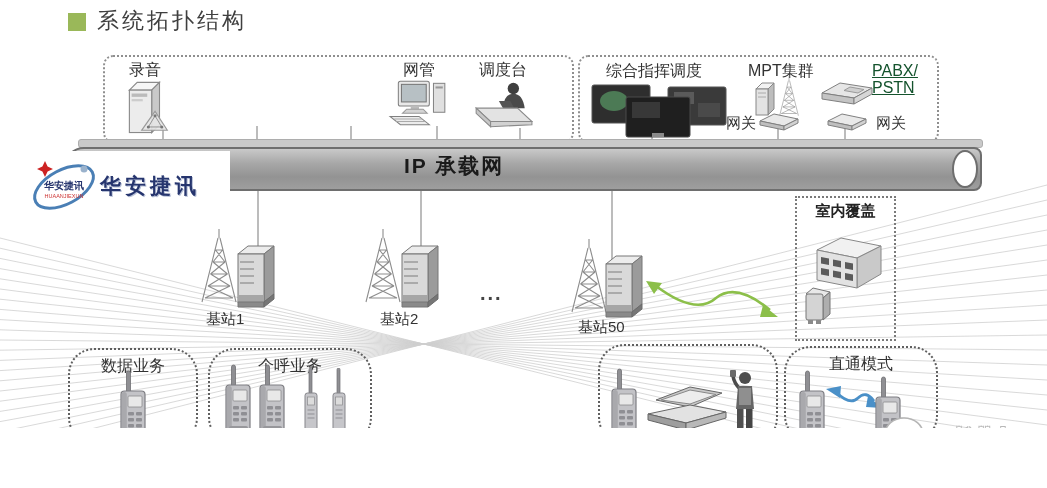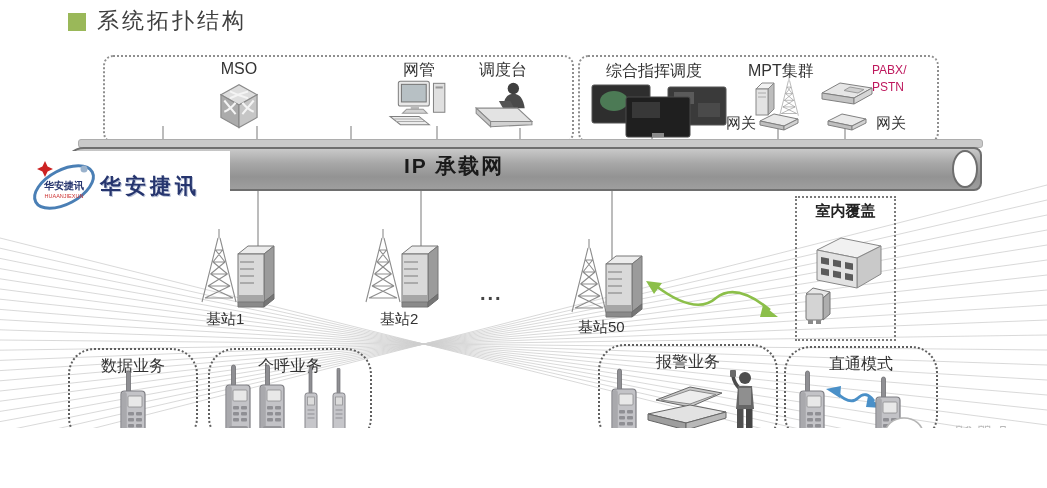--- a/index.html
+++ b/index.html
@@ -51,21 +51,21 @@
   .sbox{border:2px dotted #5f5f5f;border-radius:26px;background:transparent;}
   .sbox .s-label{position:absolute;top:6px;width:100%;text-align:center;font-size:16px;color:#333;}
 
   
   .wm-text{left:936px;top:422px;font-size:30px;font-weight:bold;color:#fff;
            text-shadow:-1px -1px 0 #b8b8b8,1px -1px 0 #b8b8b8,-1px 1px 0 #b8b8b8,1px 1px 0 #b8b8b8;}
   
   .footer{left:0;top:470px;width:1047px;height:18px;background:#f0f0f0;border-top:1px solid #d6d6d6;}
 
   .gw-label{font-size:15px;color:#333;}
-  .pabx-label{font-size:12px;color:#be185d;line-height:17px;text-align:left;}
+  .pabx-label{font-size:16px;color:#14532d;line-height:17px;text-align:left;text-decoration:underline;}
 </style>
 </head>
 <body>
 
 <div class="stage">
 
   <svg width="0" height="0" style="position:absolute">
     <defs>
       <symbol id="sym-tower-server" viewBox="0 0 44 52">
         <polygon points="8,10 15,3 35,3 28,10" fill="#f6f6f6" stroke="#8a8a8a"></polygon>
@@ -257,24 +257,24 @@
       <path d="M836,392 Q850,406 858,398 Q866,390 874,401" stroke="#4a90c8" stroke-width="2.8" fill="none"></path>
       <polygon points="826,389 841,386 840,398" fill="#4a90c8"></polygon>
       <polygon points="882,408 868,396 866,407" fill="#4a90c8"></polygon>
     </g>
   </svg>
 
   <div class="abs el title-bullet"></div>
   <div class="abs el page-title">系统拓扑结构</div>
 
   <div class="abs el gbox gbox-a">
-    <div class="dev-item" style="left:92px">
-      <span class="dev-label">MSO</span>
-      <svg width="52" height="52" viewBox="0 0 46 46">
-          <use href="#sym-cube"></use>
+    <div class="dev-item" style="left:-2px">
+      <span class="dev-label">录音</span>
+      <svg width="50" height="58" viewBox="0 0 44 52">
+          <use href="#sym-tower-server"></use>
         </svg>
     </div>
     <div class="dev-item" style="left:272px">
       <span class="dev-label">网管</span>
       <svg width="62" height="50" viewBox="0 0 60 48">
           <use href="#sym-pc"></use>
         </svg>
     </div>
     <div class="dev-item" style="left:356px">
       <span class="dev-label">调度台</span>
@@ -395,21 +395,20 @@
     <svg class="abs" style="left:92px;top:18px" width="18" height="70" viewBox="0 0 18 70">
         <use href="#sym-radioslim"></use>
       </svg>
     <svg class="abs" style="left:120px;top:18px" width="18" height="70" viewBox="0 0 18 70">
         <use href="#sym-radioslim"></use>
       </svg>
   </div>
 
 
   <div class="abs el sbox" style="left:598px;top:344px;width:176px;height:96px">
-    <div class="s-label">报警业务</div>
     <svg class="abs" style="left:10px;top:22px" width="28" height="72" viewBox="0 0 28 72">
         <use href="#sym-radio"></use>
       </svg>
     <svg class="abs" style="left:44px;top:34px" width="88" height="56" viewBox="0 0 88 56">
         <use href="#sym-case"></use>
       </svg>
     <svg class="abs" style="left:126px;top:24px" width="36" height="68" viewBox="0 0 36 68">
         <use href="#sym-person"></use>
       </svg>
   </div>

